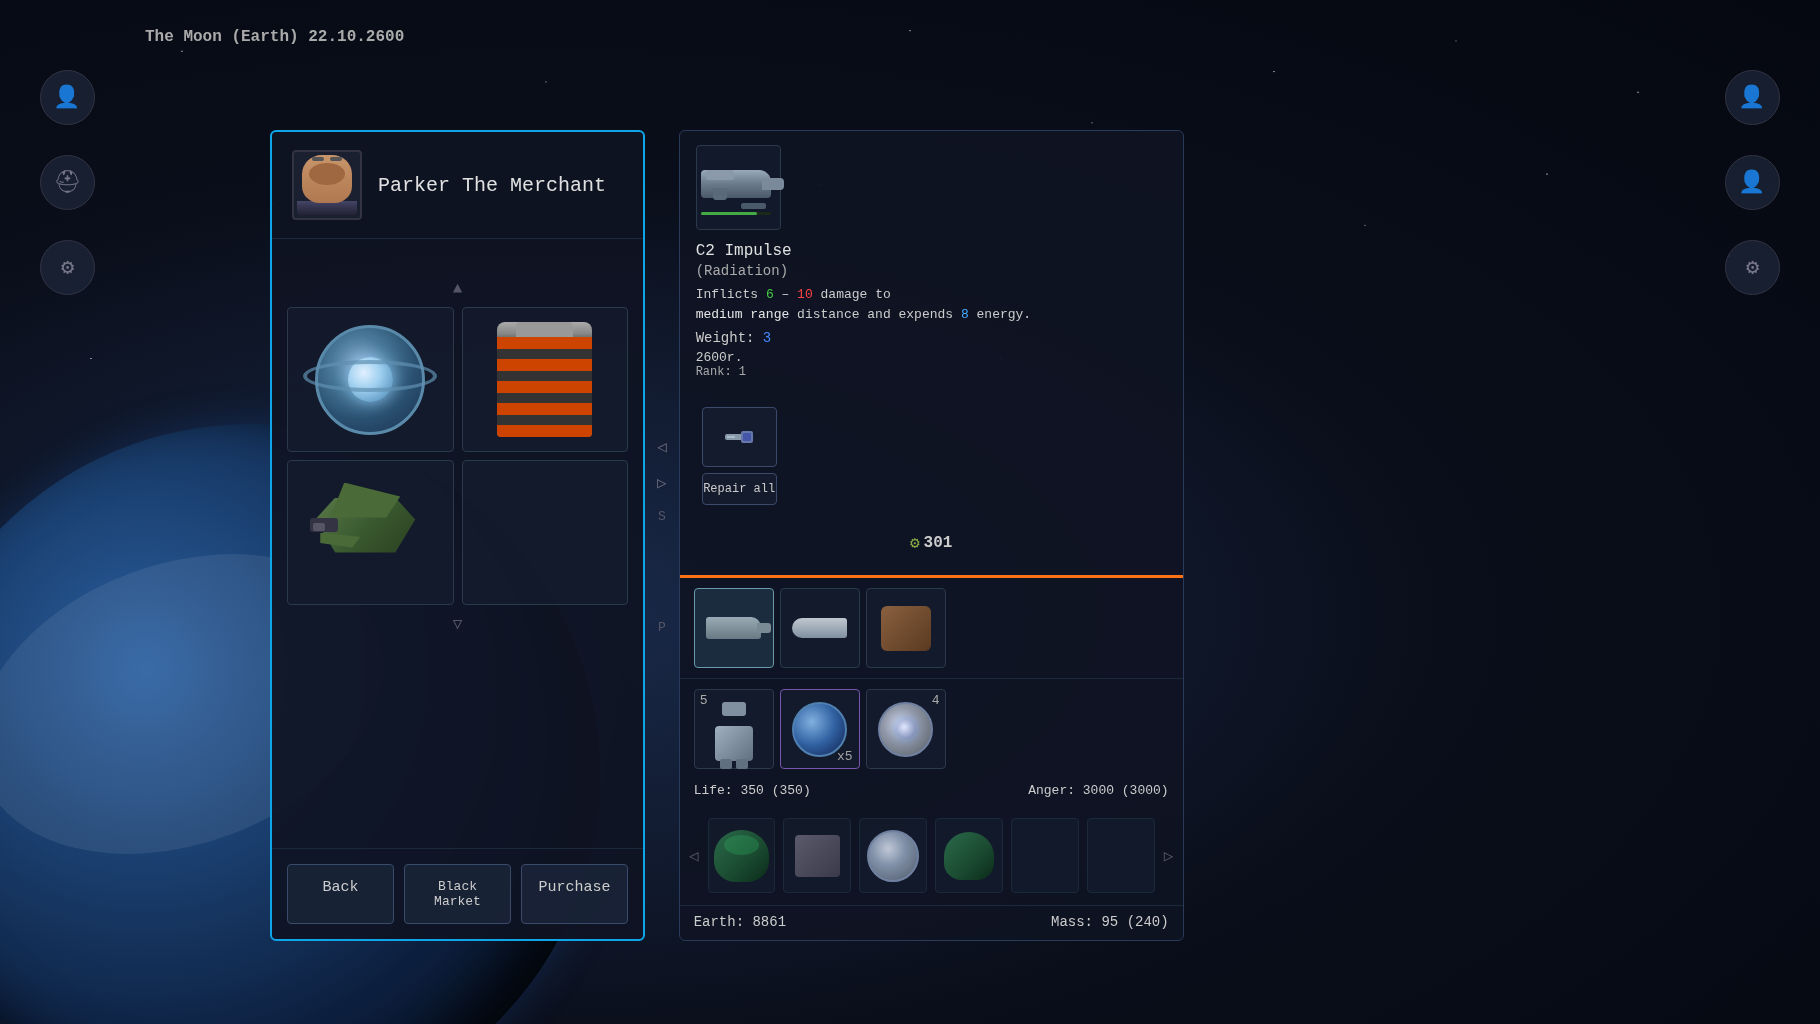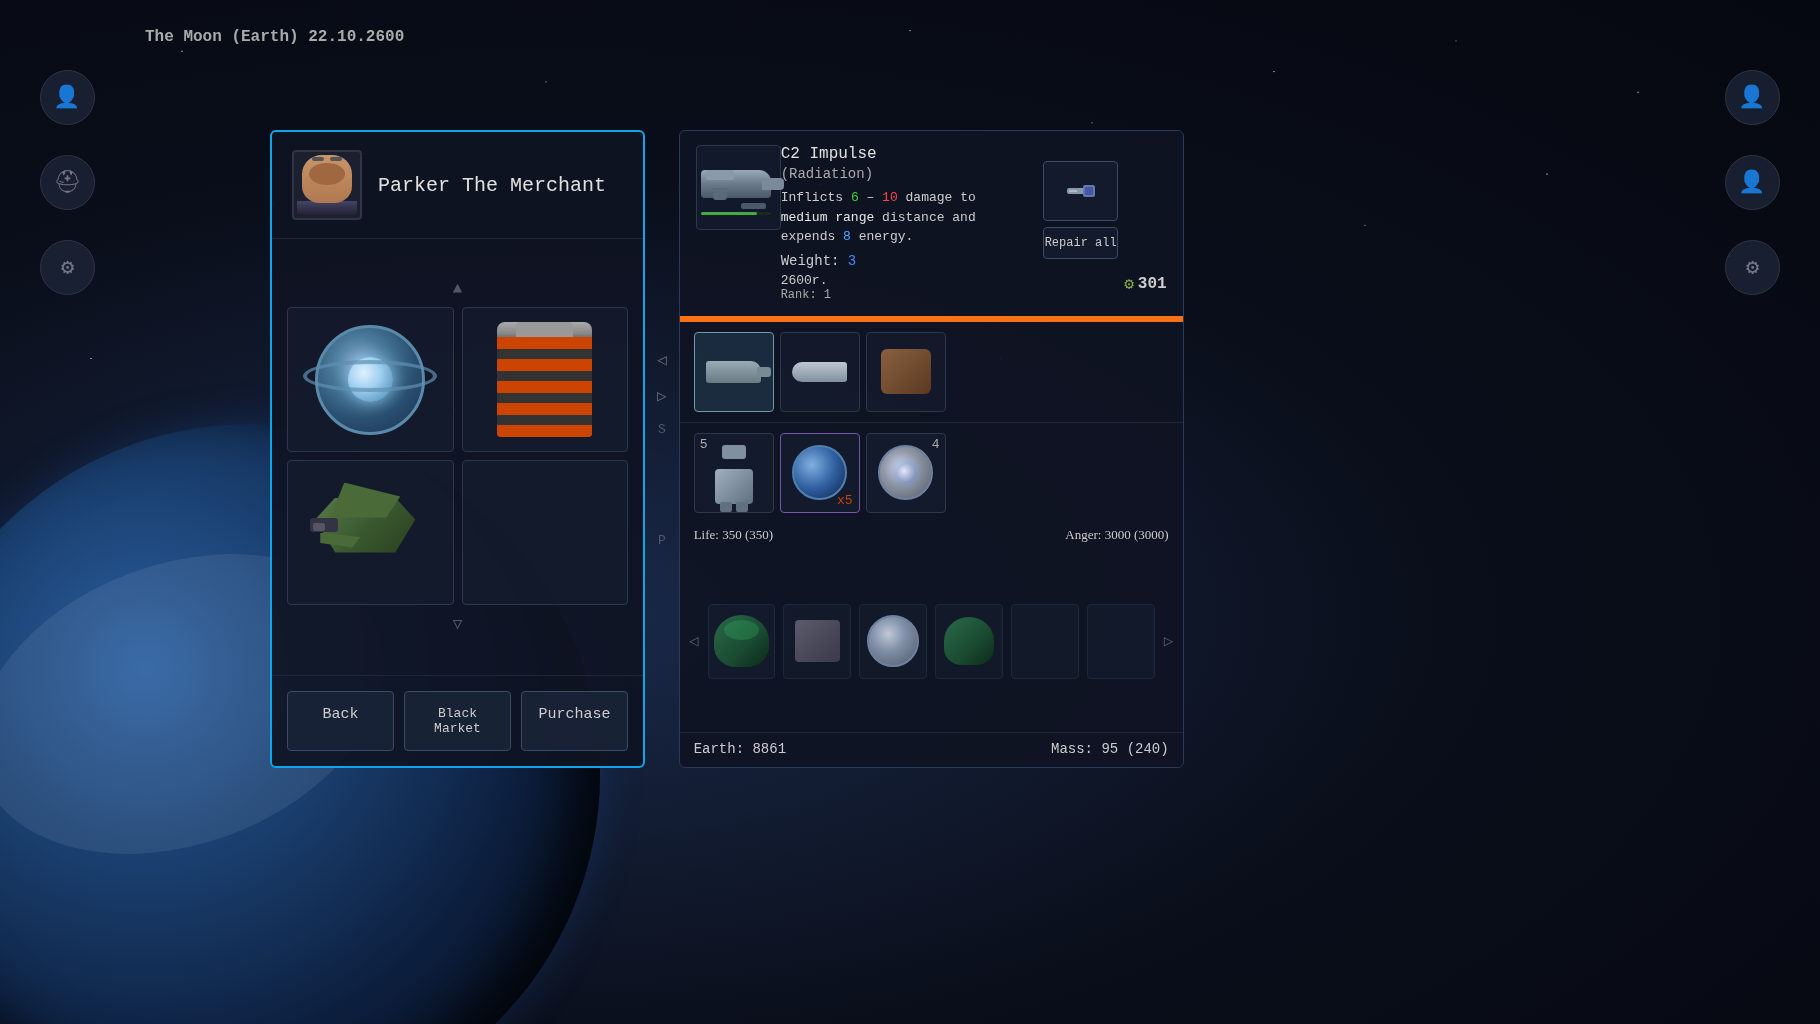--- a/index.html
+++ b/index.html
@@ -286,22 +286,24 @@
       background: rgba(15, 20, 35, 0.92);
       border: 1px solid #2a3a5a;
       border-radius: 6px;
       display: flex;
       flex-direction: column;
     }
 
     
     .item-info {
       display: flex;
+      gap: 12px;
       padding: 14px 16px;
-      border-bottom: 6px solid #f97316;
+      border-bottom: 3px solid #f97316;
+      flex-direction: column;
     }
 
     .item-preview {
       width: 85px;
       height: 85px;
       background: rgba(20,28,45,0.8);
       border: 1px solid #2a3a4a;
       border-radius: 4px;
       display: flex;
       align-items: center;
@@ -352,21 +354,20 @@
       color: #ccc;
       font-size: 13px;
     }
 
     
     .repair-btn-container {
       display: flex;
       flex-direction: column;
       gap: 6px;
       padding: 16px 6px;
-      align-items: flex-end;
     }
 
     .icon-btn {
       width: 75px;
       height: 60px;
       background: rgba(20,28,45,0.9);
       border: 1px solid #3a4a6a;
       border-radius: 4px;
       display: flex;
       align-items: center;
@@ -533,24 +534,23 @@
       box-shadow: 0 0 8px rgba(100,150,255,0.6);
     }
 
     
     .stats-row {
       display: flex;
       justify-content: space-between;
       padding: 4px 14px 8px;
       color: #ccc;
       font-size: 13px;
-      font-family: Liberation Serif, serif;
-    }
-
-    .purple-x5 { color: #c2410c; font-size: 15px; }
+    }
+
+    .purple-x5 { color: #a3a3a3; font-size: 15px; }
 
     
     .cargo-section {
       flex: 1;
       display: flex;
       align-items: center;
       padding: 8px 0;
       position: relative;
     }
 

